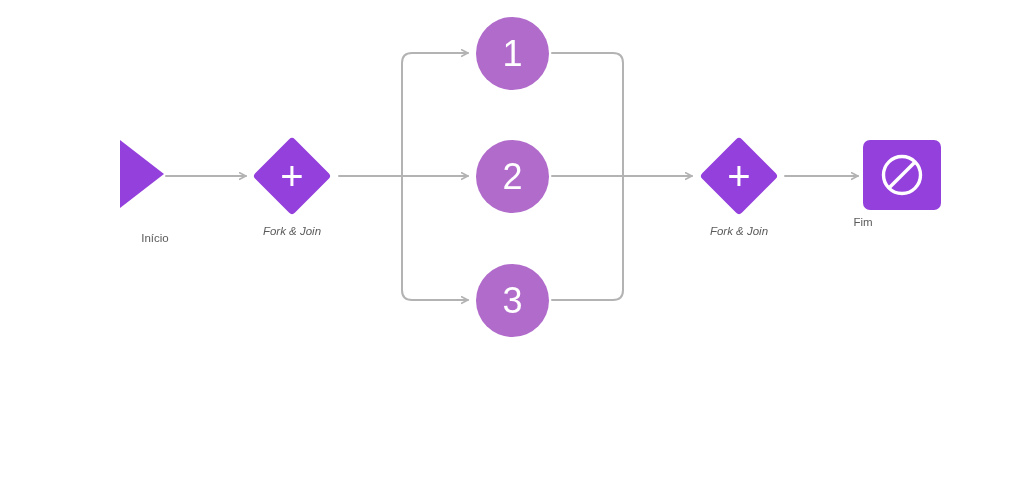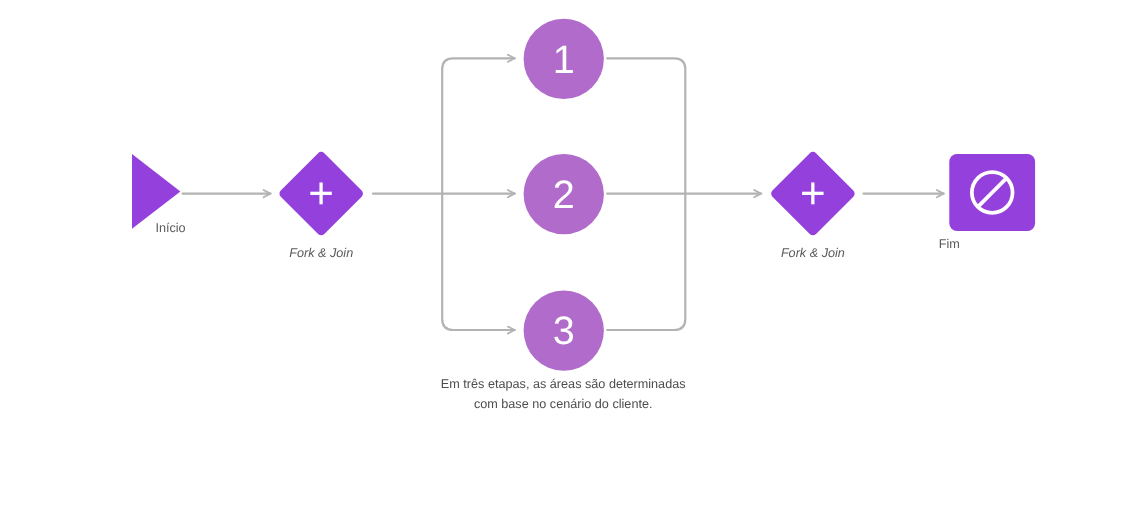--- a/index.html
+++ b/index.html
@@ -145,21 +145,21 @@
       <path d="M552,300 L613,300 Q623,300 623,290 L623,176"></path>
 
       <path d="M623,176 L692,176" marker-end="url(#arrowhead)"></path>
 
       <path d="M785,176 L858,176" marker-end="url(#arrowhead)"></path>
     </g>
   </svg>
 
   <div class="node">
     <div class="start-shape"></div>
-    <div class="label" style="left:100px; top:202px; width:110px;">Início</div>
+    <div class="label" style="left:100px; top:232px; width:110px;">Início</div>
   </div>
 
   <div class="node">
     <div class="diamond" style="left:264px; top:148px;"></div>
     <div class="diamond-glyph" style="left:252px; top:136px;">+</div>
     <div class="label italic" style="left:237px; top:225px; width:110px;">Fork &amp; Join</div>
   </div>
 
   <div class="circle" style="left:476px; top:17px;">1</div>
   <div class="circle" style="left:476px; top:140px;">2</div>
@@ -174,18 +174,14 @@
   <div class="node">
     <div class="end-shape">
       <svg width="46" height="46" viewBox="0 0 46 46">
         <circle cx="23" cy="23" r="18.5" fill="none" stroke="#ffffff" stroke-width="3.4"></circle>
         <line x1="10.2" y1="35.8" x2="35.8" y2="10.2" stroke="#ffffff" stroke-width="3.4" stroke-linecap="butt"></line>
       </svg>
     </div>
     <div class="label" style="left:808px; top:216px; width:110px;">Fim</div>
   </div>
 
-  <div class="caption">
-    <div>Em três etapas, as áreas são determinadas</div>
-    <div>com base no cenário do cliente.</div>
-  </div>
 
 </div>
 
 </body></html>

